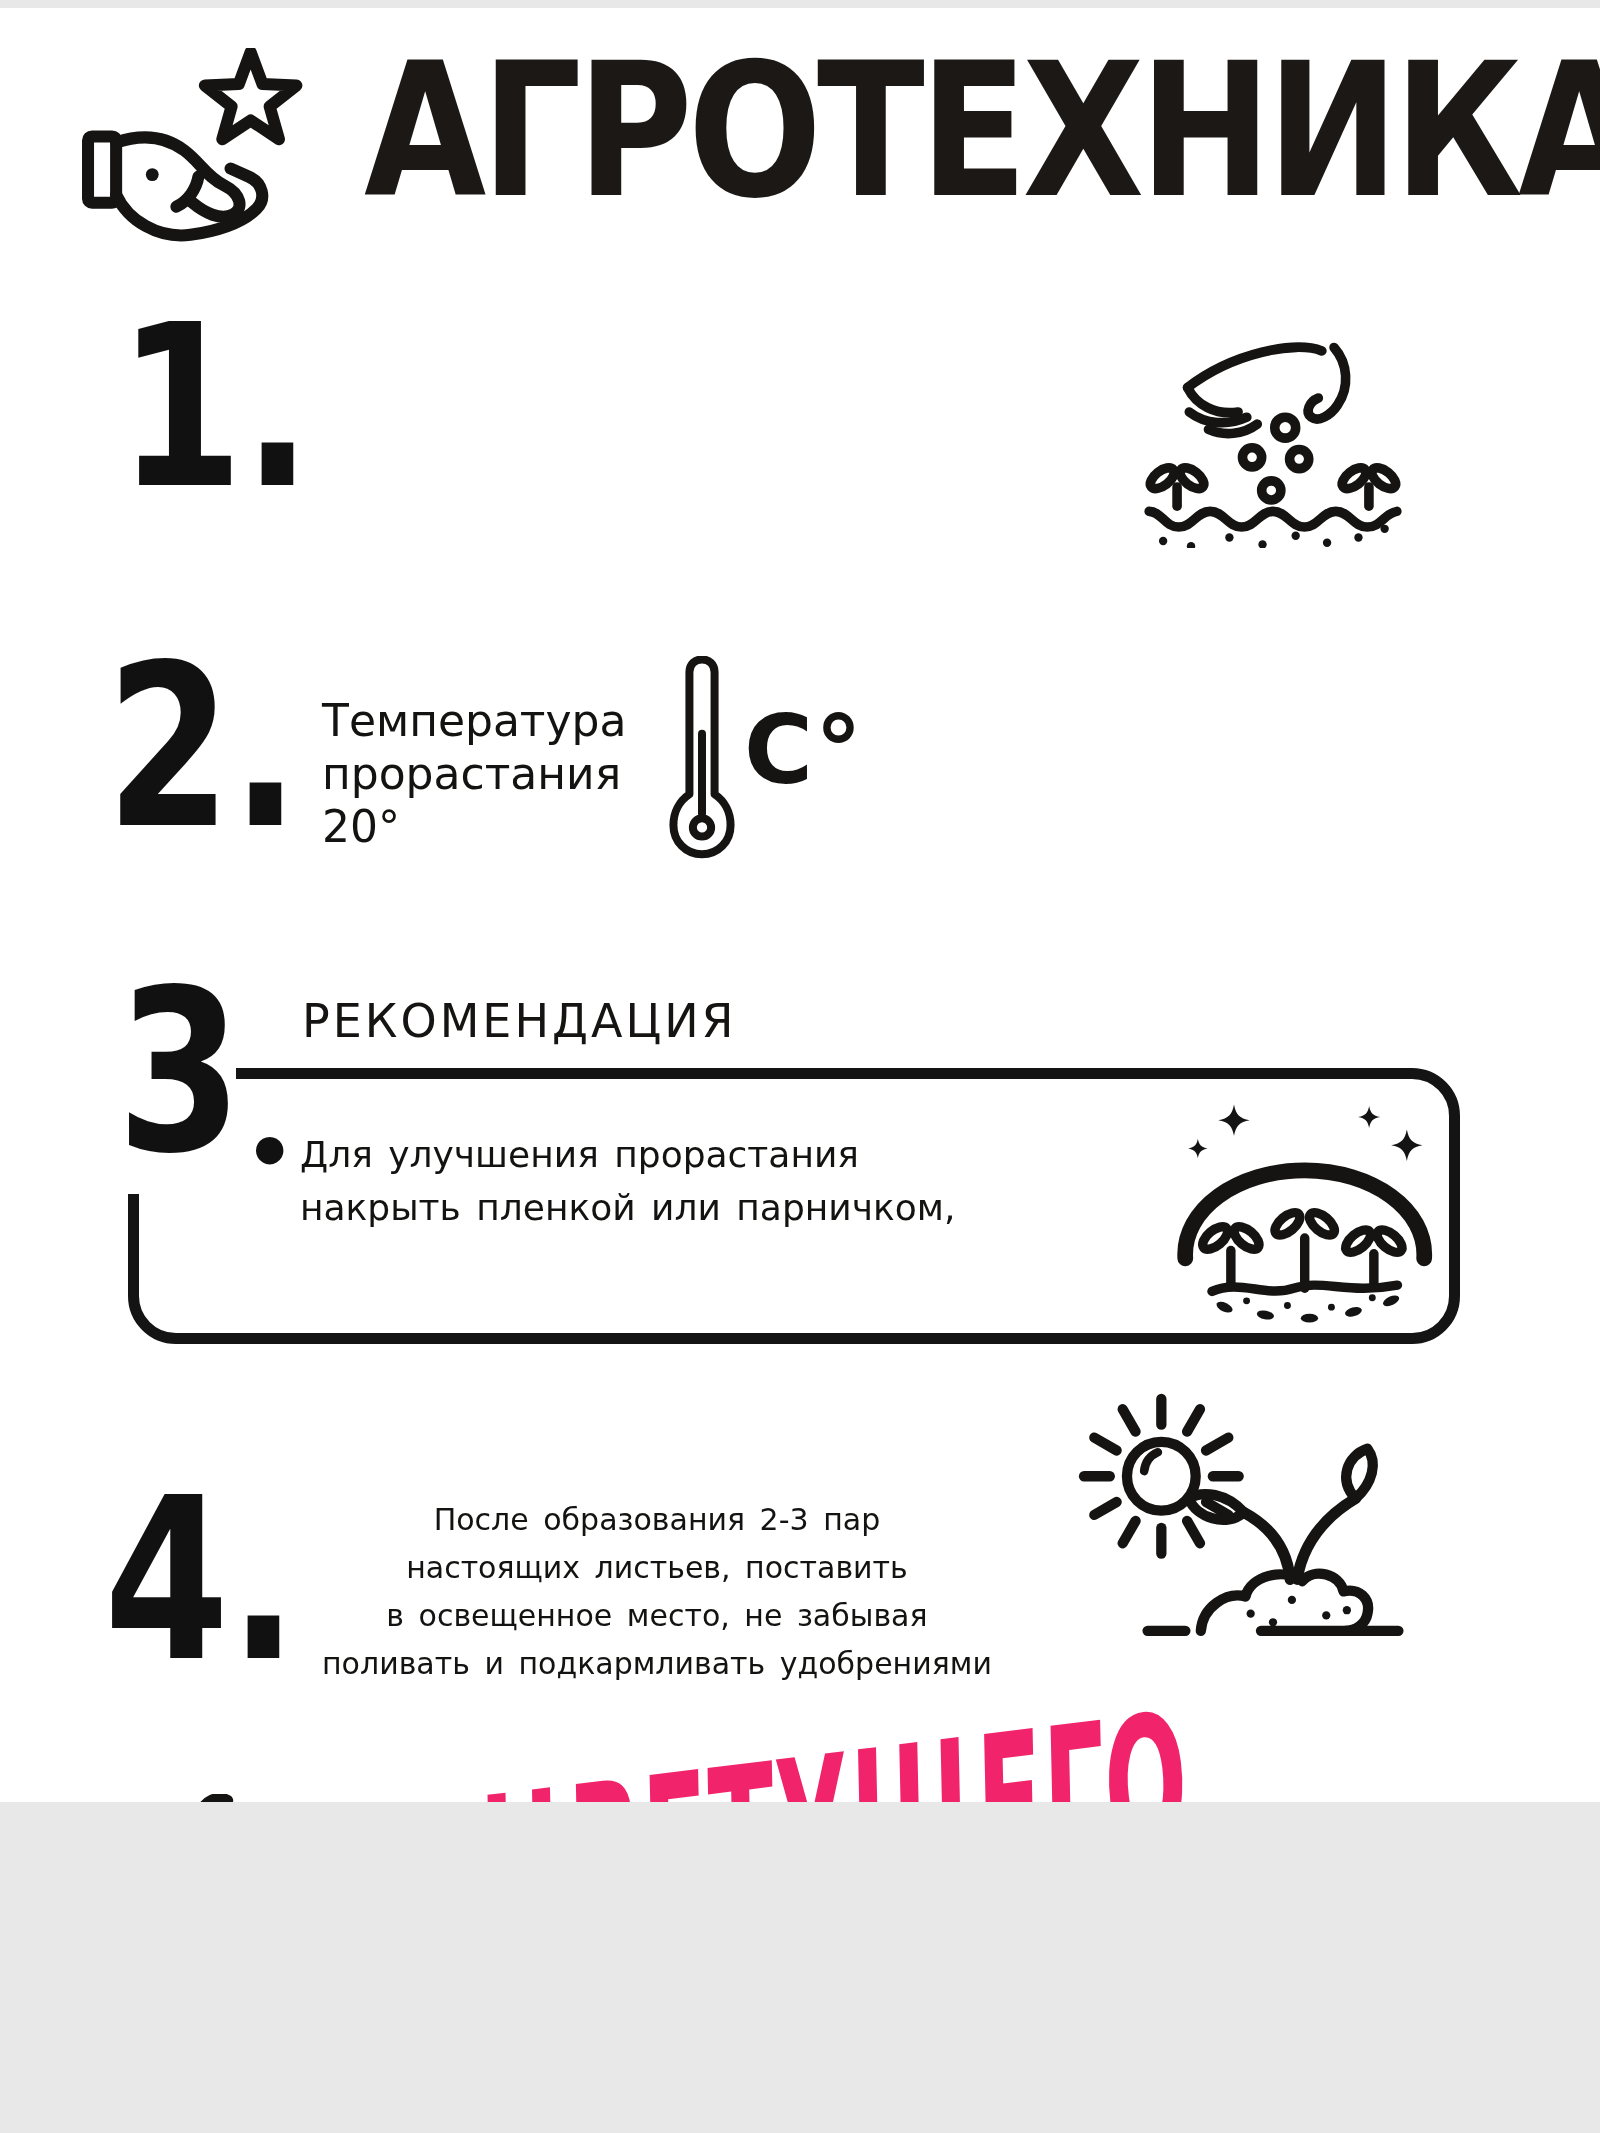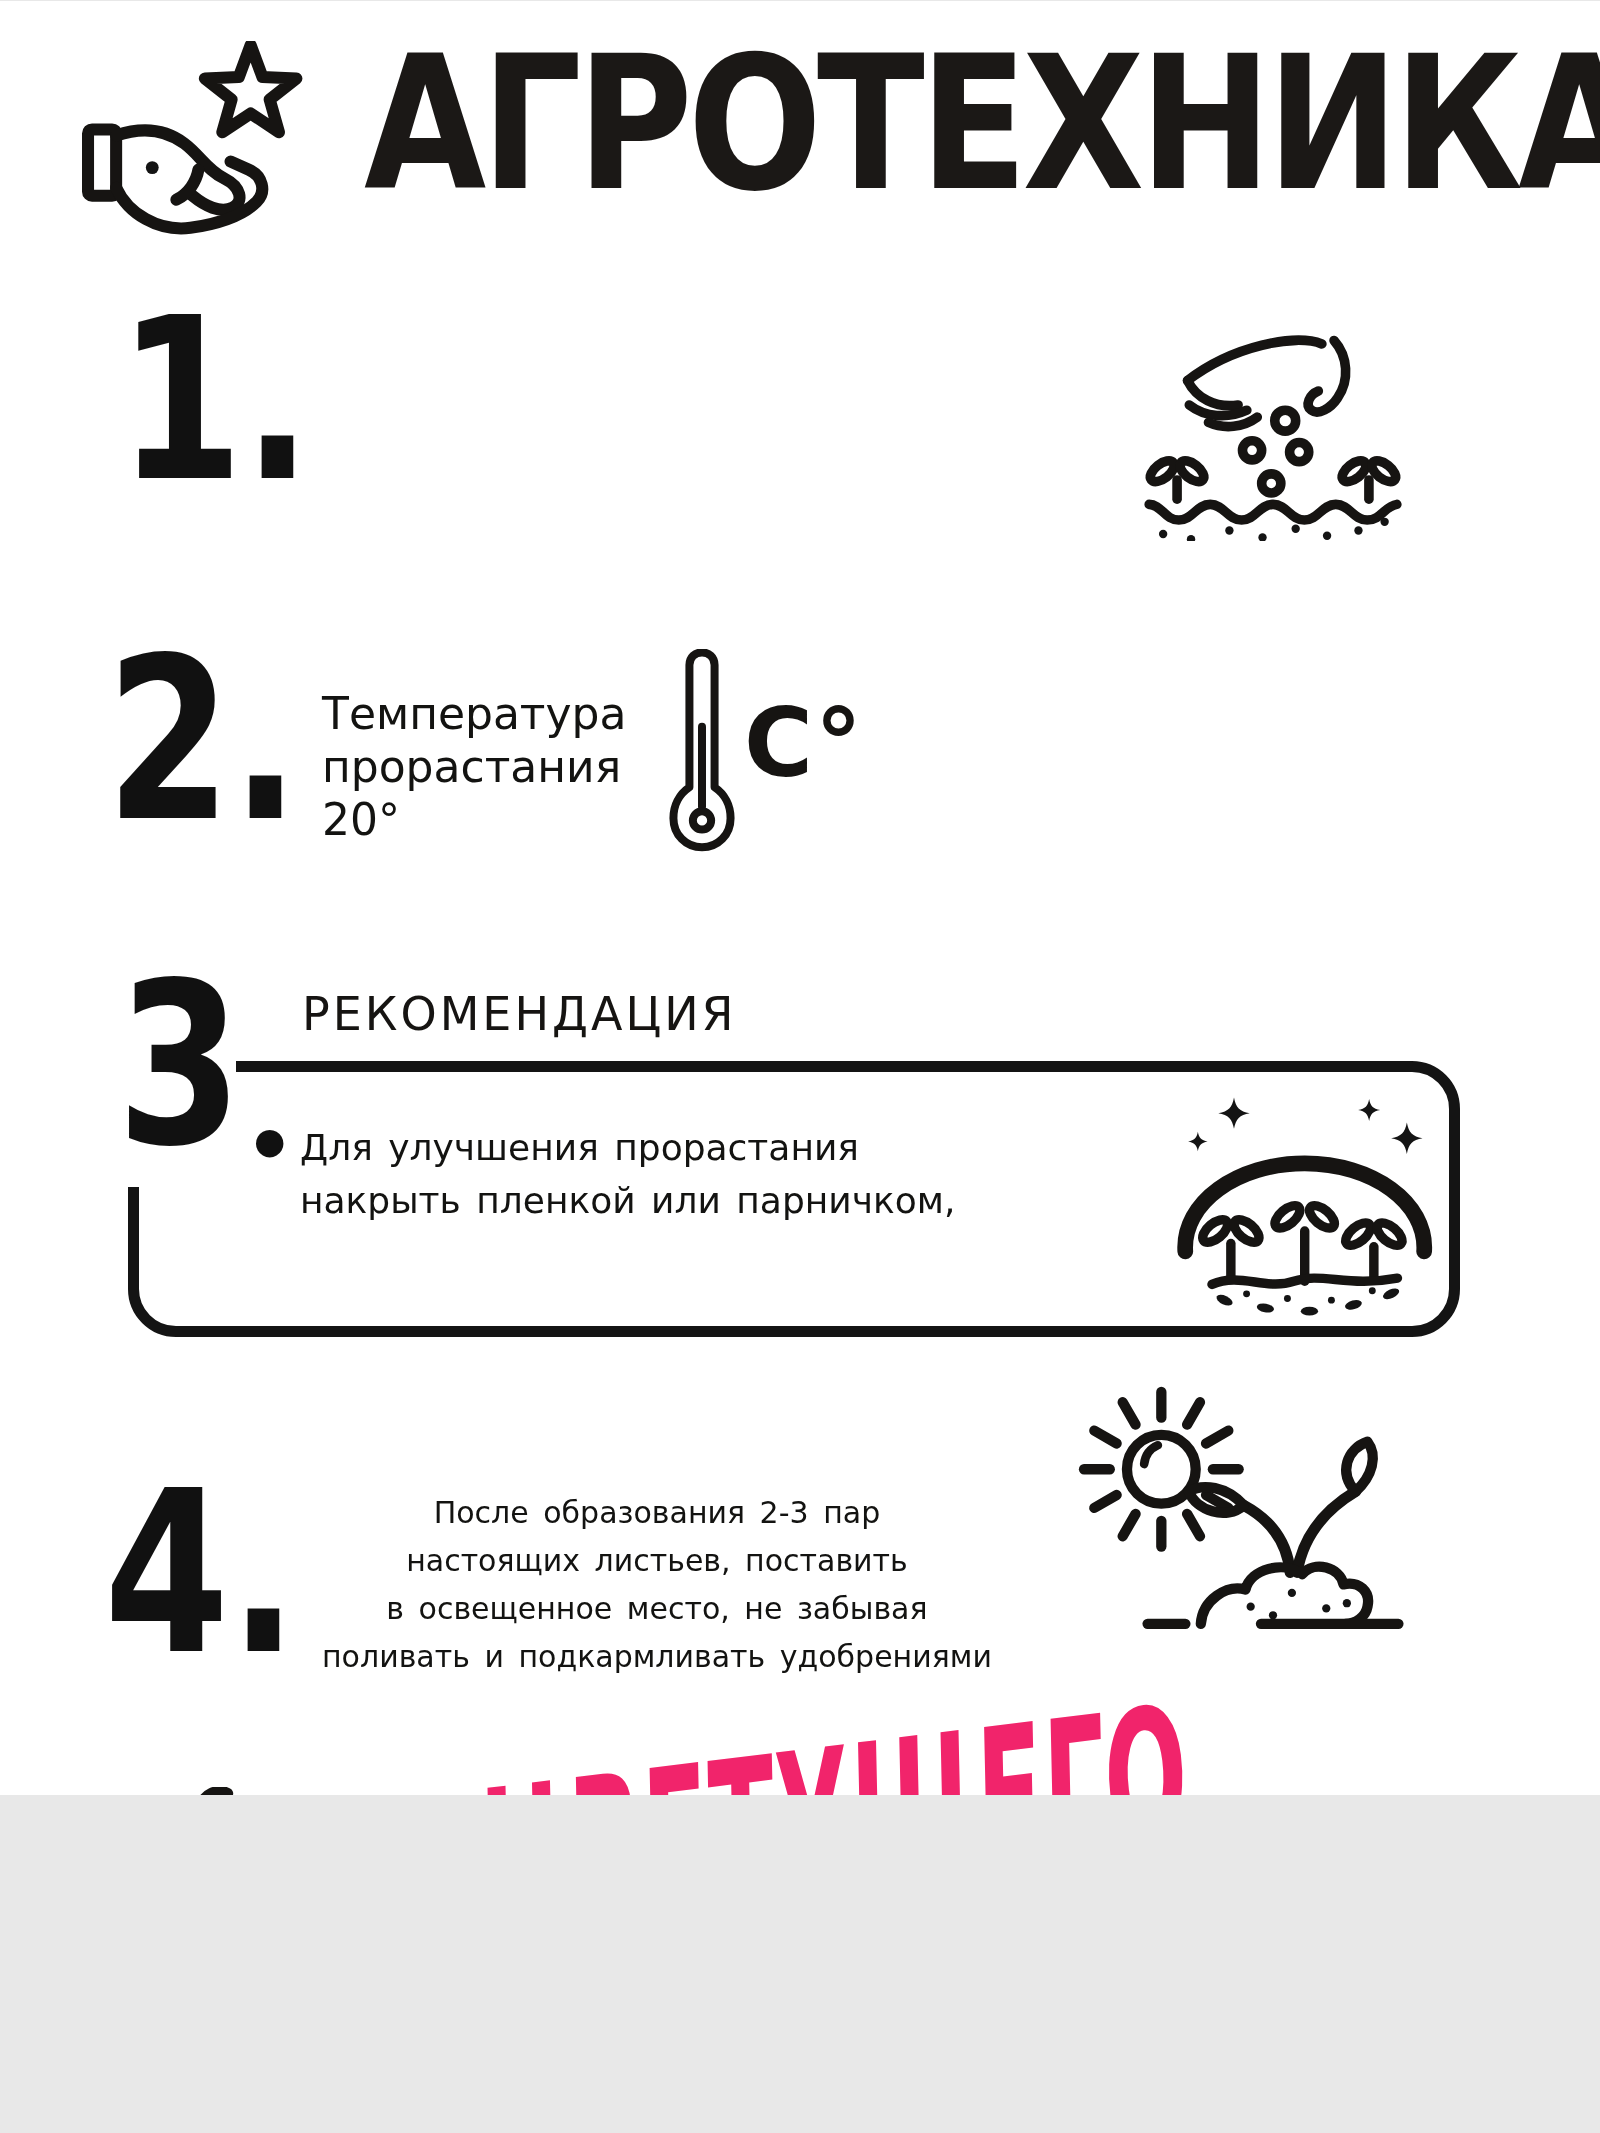--- a/index.html
+++ b/index.html
@@ -1,19 +1,19 @@
 <!DOCTYPE html>
 <html><head>
 <meta charset="utf-8">
 <style>
   html,body{margin:0;padding:0;background:#e8e8e8;}
   .page{
     position:relative;width:1600px;height:1794px;background:#ffffff;
     font-family:"DejaVu Sans","Liberation Sans",sans-serif;color:#161412;
-    overflow:hidden;margin:1px auto;
+    overflow:hidden;margin:8px auto;
   }
   .abs{position:absolute;}
   svg{display:block;}
   .stroke{fill:none;stroke:#161412;stroke-linecap:round;stroke-linejoin:round;}
 
   
   .title{
     left:364px;top:30px;font-size:186px;font-weight:700;line-height:1;
     letter-spacing:-6px;white-space:nowrap;transform:scaleX(0.85);
     transform-origin:left top;color:#1b1816;

